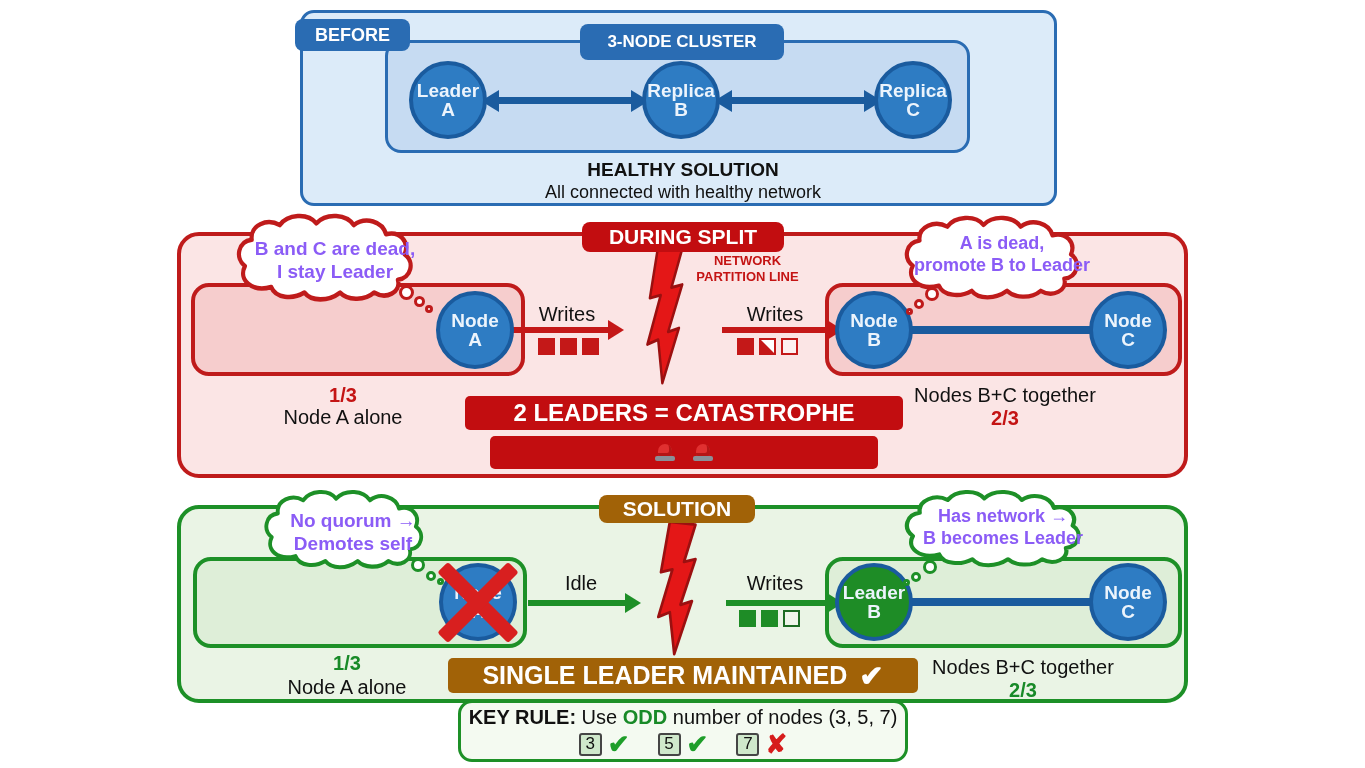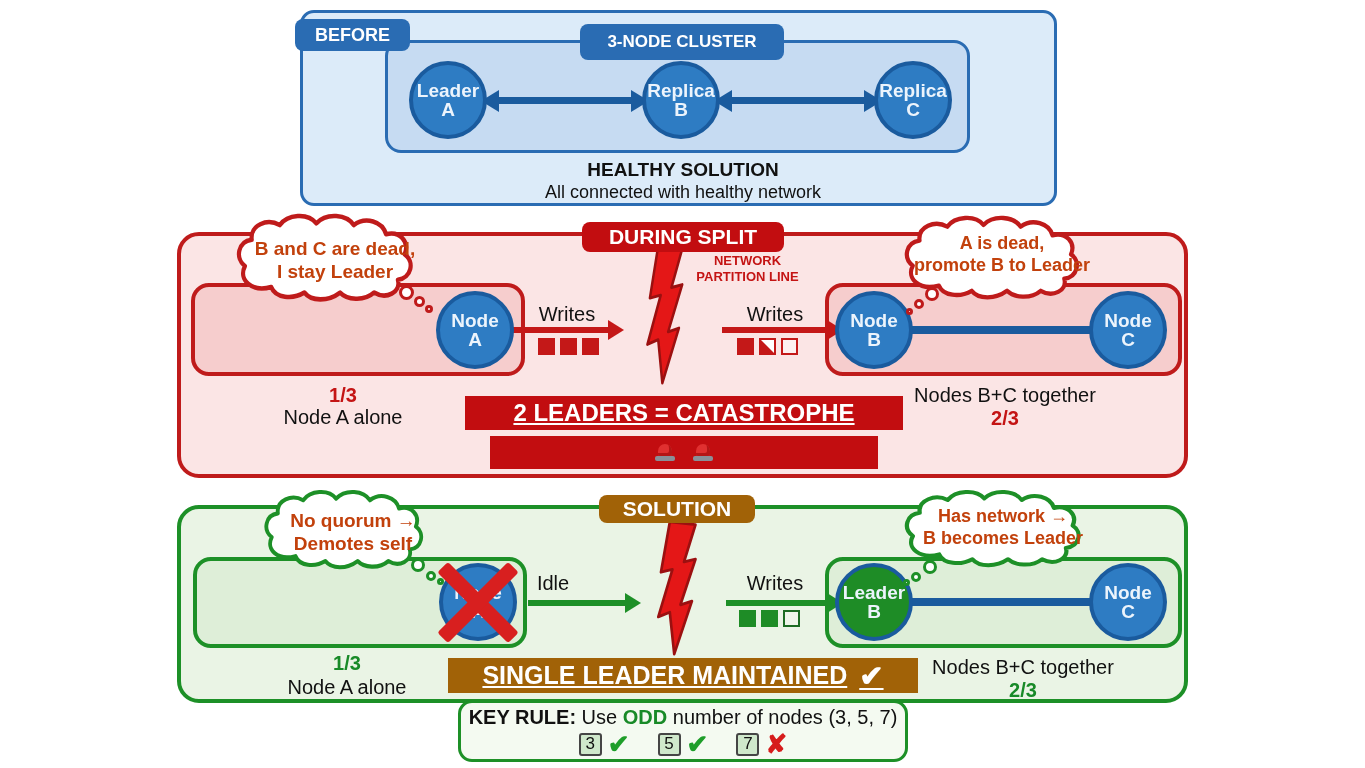--- a/index.html
+++ b/index.html
@@ -10,21 +10,21 @@
   .blue-outer{background:#dcebf9;border:3px solid #2a6cb3;border-radius:14px;z-index:1;}
   .blue-inner{background:#c6dbf2;border:3px solid #2a6cb3;border-radius:16px;z-index:2;}
   .red-outer{background:#fbe5e5;border:4px solid #bf1b1b;border-radius:22px;z-index:1;}
   .red-inner{background:#f6cdcd;border:4px solid #bf1b1b;border-radius:18px;z-index:2;}
   .green-outer{background:#eaf4e5;border:4px solid #1d9027;border-radius:22px;z-index:1;}
   .green-inner{background:#deeed8;border:4px solid #1d9027;border-radius:18px;z-index:2;}
   
   .badge,.banner{position:absolute;color:#fff;font-weight:bold;display:flex;align-items:center;
           justify-content:center;z-index:6;white-space:nowrap;}
   .badge{border-radius:8px;}
-  .banner{border-radius:0;text-decoration:underline;}
+  .banner{border-radius:5px;}
   .bg-blue{background:#2a6cb3;}
   .bg-red{background:#c20d10;}
   .bg-green{background:#a16207;}
   
   .node{position:absolute;width:78px;height:78px;border-radius:50%;background:#2e7cc3;
         border:4px solid #1a5b9e;box-sizing:border-box;z-index:4;display:flex;flex-direction:column;
         align-items:center;justify-content:center;color:#ecf4fc;font-weight:bold;font-size:19px;
         line-height:1.02;text-align:center;}
   .node.green{background:#1e8c26;}
   
@@ -45,21 +45,21 @@
   .sq.rfill{background:#c41818;}
   .sq.rhalf{border:2px solid #c41818;background:linear-gradient(to top right,#c41818 48%,#ffffff 52%);}
   .sq.rempty{border:2px solid #c41818;background:#fdf0f0;}
   .sq.gfill{background:#1e8c26;}
   .sq.gempty{border:2px solid #1c6b22;background:#eef5e9;}
   
   .cloud{position:absolute;z-index:5;overflow:visible;}
   .cloud path{fill:#ffffff;stroke-width:5;stroke-linejoin:round;}
   .cloud.red path{stroke:#bf1b1b;}
   .cloud.green path{stroke:#1d9027;}
-  .cloudtext{position:absolute;z-index:6;text-align:center;font-weight:bold;color:#c2410c;line-height:1.2;}
+  .cloudtext{position:absolute;z-index:6;text-align:center;font-weight:bold;color:#8b5cf6;line-height:1.2;}
   .dot{position:absolute;border-radius:50%;background:#fff;z-index:6;box-sizing:border-box;}
   .dot.red{border:3px solid #bf1b1b;}
   .dot.green{border:3px solid #1d9027;}
   
   .bolt{position:absolute;z-index:5;overflow:visible;}
   .bolt polygon{fill:#e41717;stroke:#9b1010;stroke-width:3;stroke-linejoin:round;}
   
   .lbl{position:absolute;text-align:center;color:#111;z-index:3;white-space:nowrap;}
   .bold{font-weight:bold;}
   .red-text{color:#c41414;}
@@ -228,21 +228,21 @@
   <div class="connector" style="left:906px;top:598px;width:190px;"></div>
   <div class="node green" style="left:835px;top:563px;">
     <span>Leader</span>
     <span>B</span>
   </div>
   <div class="node" style="left:1089px;top:563px;">
     <span>Node</span>
     <span>C</span>
   </div>
 
-  <div class="lbl" style="left:503px;top:572px;width:100px;font-size:20px;">Idle</div>
+  <div class="lbl" style="left:531px;top:572px;width:100px;font-size:20px;">Idle</div>
   <div class="sarrow green" style="left:528px;top:600px;width:98px;"></div>
 
   <svg class="bolt" style="left:645px;top:521px;width:62px;height:135px;" viewBox="0 0 70 145" preserveAspectRatio="none">
     <polygon points="28,1 57,4 44,44 57,41 40,90 53,86 33,143 28,98 15,103 31,52 18,55"></polygon>
   </svg>
 
   <div class="lbl" style="left:725px;top:572px;width:100px;font-size:20px;">Writes</div>
   <div class="sarrow green" style="left:726px;top:600px;width:102px;"></div>
   <div class="sqrow" style="left:739px;top:610px;">
     <div class="sq gfill"></div>

